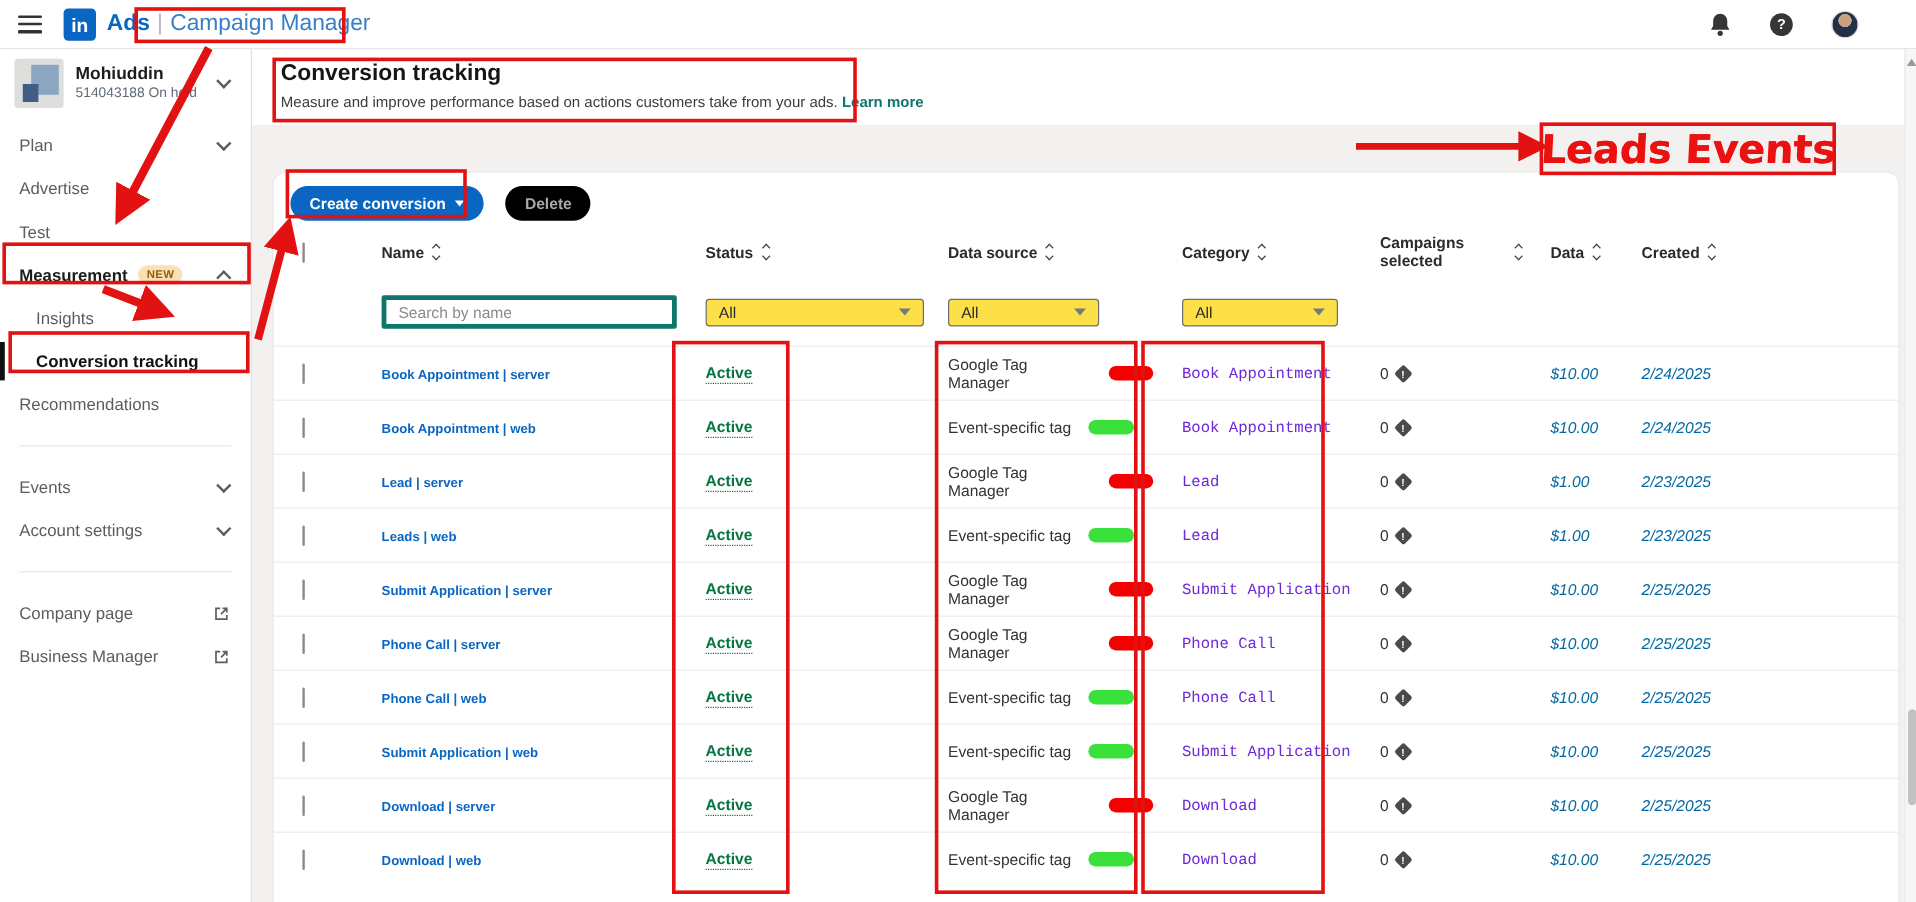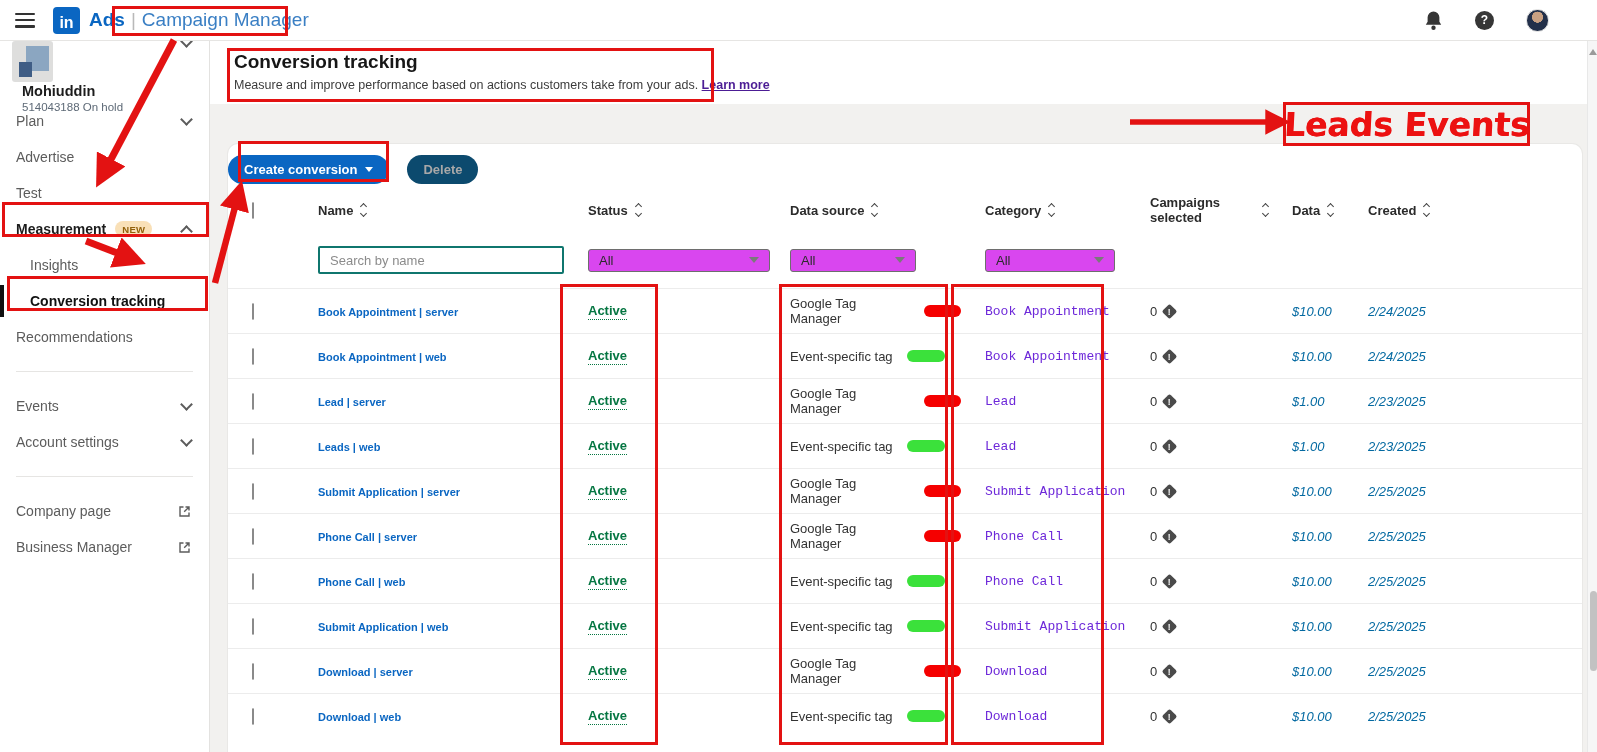--- a/index.html
+++ b/index.html
@@ -24,21 +24,21 @@
   .brand .app { color:#3a7fc4; font-weight:400; }
   .topbar-right { margin-left:auto; display:flex; align-items:center; gap:32px; margin-right:48px; }
   .help-circle { width:19px; height:19px; border-radius:50%; background:#363636; color:#fff;
                  font-size:12px; font-weight:700; display:flex; align-items:center; justify-content:center; }
   .avatar-top { width:23px; height:23px; border-radius:50%;
                 background:radial-gradient(circle at 50% 34%, #c9a183 0 31%, #23304a 33%); border:1px solid #ddd; }
 
   
   .sidebar { position:absolute; left:0; top:41px; width:210px; height:711px; background:#fff;
              border-right:1px solid #e3e2e0; z-index:4; }
-  .account { position:relative; height:56px; display:flex; align-items:flex-start; padding:0 16px 0 12px;flex-direction:column; }
+  .account { position:relative; height:56px; display:flex; align-items:center; padding:0 16px 0 12px; }
   .account-avatar { width:41px; height:41px; background:#dededd; border-radius:3px; position:relative; overflow:hidden; flex:0 0 auto; }
   .account-avatar i.b1 { position:absolute; right:4px; top:5px; width:23px; height:25px; background:#8ba6c1; }
   .account-avatar i.b2 { position:absolute; left:7px; bottom:5px; width:13px; height:15px; background:#3f5d85; }
   .account-text { margin-left:10px; line-height:1.25; }
   .account-name { font-size:14.5px; font-weight:700; color:#1c1c1c; }
   .account-meta { font-size:11.5px; color:#5e6a77; }
   .account .chev { position:absolute; right:18px; }
 
   .side-nav { margin-top:6px; }
   .side-item { position:relative; height:36px; display:flex; align-items:center; padding-left:16px; cursor:pointer; color:#5c5c5c; font-size:14px; }
@@ -53,46 +53,46 @@
   .chev.down { transform:rotate(45deg); margin-top:-4px; }
   .chev.up { transform:rotate(-135deg); margin-top:4px; }
   .side-divider { height:1px; background:#e6e5e3; margin:16px 16px 16px 16px; }
   .ext-icon { width:13px; height:13px; }
 
   
   .main { position:absolute; left:210px; top:41px; right:0; bottom:0; background:#f2f1ef; }
   .page-header { position:absolute; left:0; top:0; right:0; height:63px; background:#fff; padding:10px 0 0 24px; }
   .page-title { font-size:19px; font-weight:700; color:#161616; }
   .page-desc { font-size:12.5px; color:#3c3c3c; margin-top:5px; }
-  .learn-more { color:#4c1d95; font-weight:700; cursor:pointer;text-decoration:underline; }
+  .learn-more { color:#0f766e; font-weight:700; cursor:pointer; }
 
   .card { position:absolute; left:18px; top:103px; right:15px; bottom:0; background:#fff;
           border-radius:10px 10px 0 0; box-shadow:0 0 0 1px #e9e8e6; }
-  .toolbar { height:44px; display:flex; align-items:center; padding-left:0; gap:10px; }
+  .toolbar { height:44px; display:flex; align-items:center; padding-left:14px; gap:10px; }
   .btn-create { height:29px; background:#0a66c2; color:#fff; border:none; border-radius:15px;
                 font-weight:700; font-size:13px; padding:0 16px; display:flex; align-items:center; gap:8px;
                 cursor:pointer; font-family:inherit; margin-top:6px; }
   .btn-create .caret { width:0; height:0; border-left:4.5px solid transparent; border-right:4.5px solid transparent; border-top:5.5px solid #fff; }
-  .btn-delete { height:29px; background:#0c4a6e; color:#a8a8a8; border:none; border-radius:15px;
+  .btn-delete { height:29px; background:#000000; color:#a8a8a8; border:none; border-radius:15px;
                 font-weight:700; font-size:13px; padding:0 16px; margin-top:6px; margin-left:8px; font-family:inherit; }
 
   .grid-row { display:grid; grid-template-columns:66px 270px 202px 195px 165px 142px 76px auto; align-items:center; }
   .grid-row > div { padding-left:24px; }
   .thead { height:44px; }
   .th { display:flex; align-items:center; font-weight:700; font-size:13px; color:#2b2b2b; cursor:pointer; }
   .sorter { display:inline-flex; flex-direction:column; gap:2.5px; margin-left:8px; }
   .sorter i { width:5px; height:5px; border-right:1.6px solid #444; border-bottom:1.6px solid #444; }
   .sorter i.u { transform:rotate(-135deg); }
   .sorter i.d { transform:rotate(45deg); }
 
   .filters { height:56px; align-items:center; }
-  .search-input { width:246px; height:28px; border:2px solid #0f766e; border-radius:2px; padding:0 10px;
+  .search-input { width:246px; height:28px; border:4px solid #0f766e; border-radius:2px; padding:0 10px;
                   font-size:13px; font-family:inherit; color:#333; }
   .search-input::placeholder { color:#8b8b8b; }
-  .select { height:23px; border:1px solid #6e6e6e; border-radius:3px; background:#d946ef; display:flex;
+  .select { height:23px; border:1px solid #6e6e6e; border-radius:3px; background:#fde047; display:flex;
             align-items:center; justify-content:space-between; padding:0 10px; cursor:pointer; color:#2b2b2b; }
   .select .caret { width:0; height:0; border-left:5px solid transparent; border-right:5px solid transparent; border-top:6px solid #7a7a7a; }
   .sel-status { width:182px; } .sel-source { width:126px; } .sel-category { width:130px; }
 
   .trow { height:45px; border-top:1px solid #ececec; }
   .checkbox { width:17px; height:17px; border:1.6px solid #8a8a8a; border-radius:2px; background:#fff; cursor:pointer; }
   .c-name { color:#0a66c2; font-weight:700; cursor:pointer; font-size:11px; }
   .c-status { color:#057642; font-weight:600; border-bottom:1.6px dotted #057642; padding-bottom:1px; cursor:pointer; display:inline-block; }
   .cell-status > span { display:inline-block; }
   .cell-source { display:flex !important; align-items:center; }

